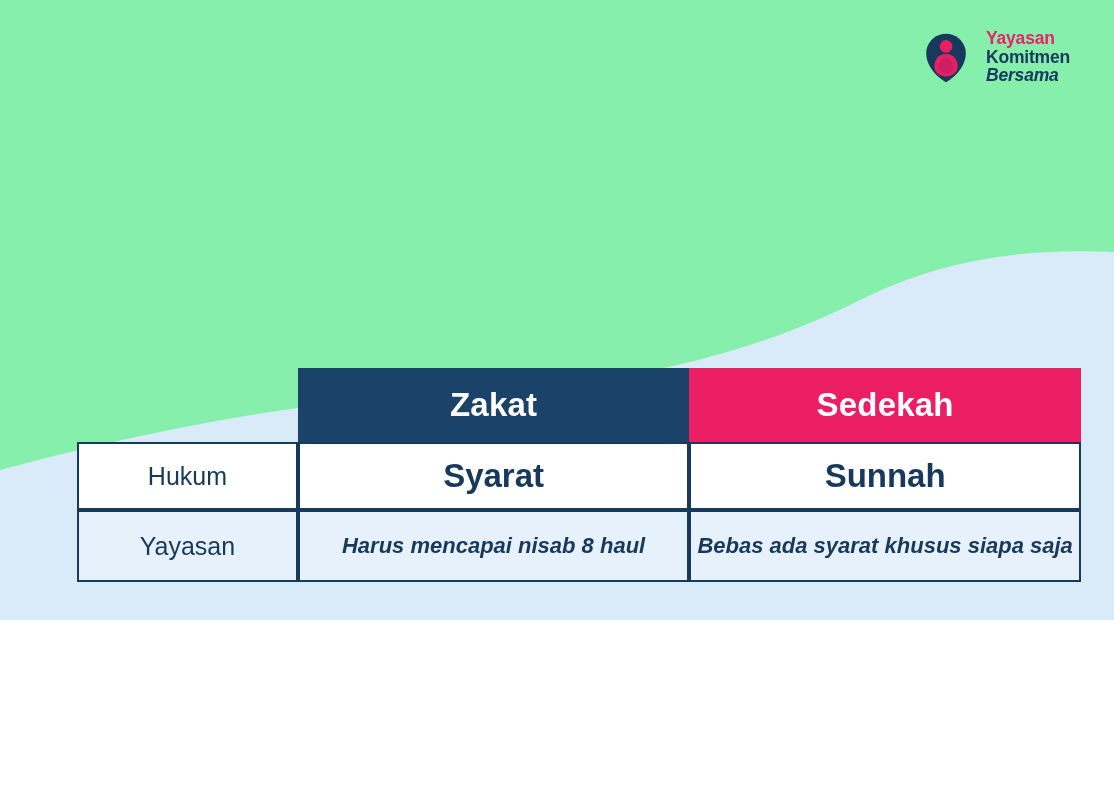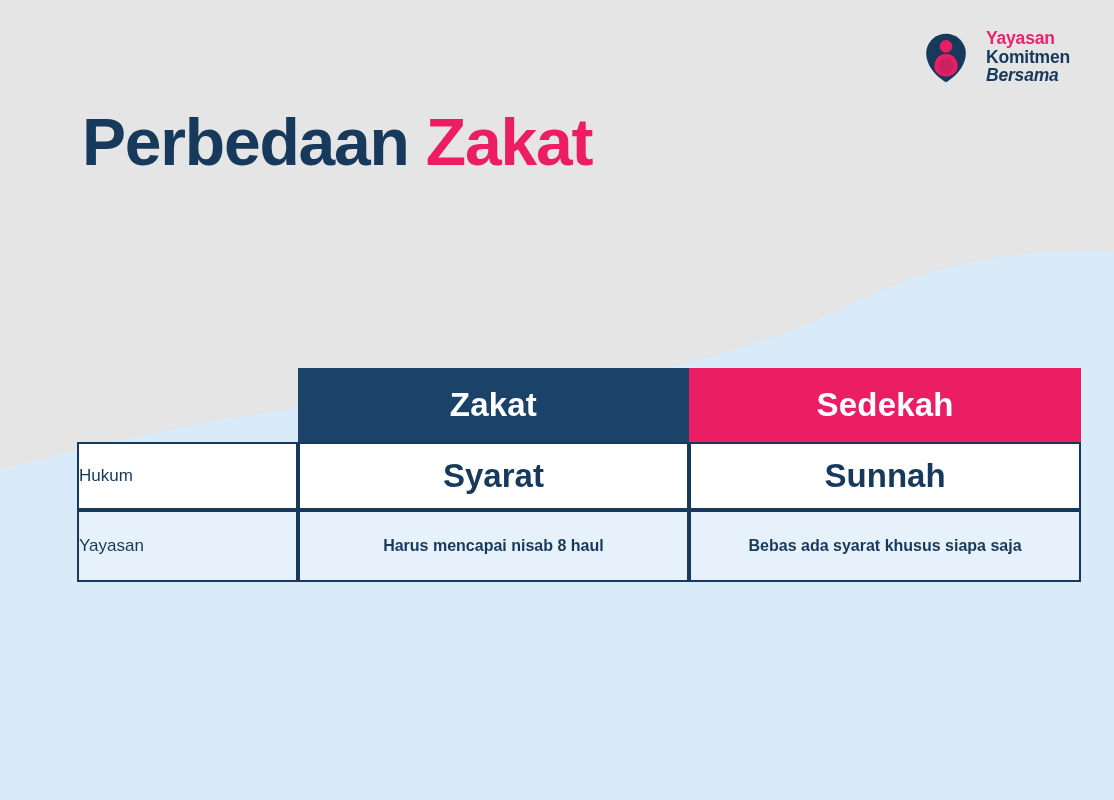--- a/index.html
+++ b/index.html
@@ -8,22 +8,22 @@
   }
   body {
     width: 1114px;
     height: 800px;
     font-family: "Liberation Sans", sans-serif;
     overflow: hidden;
   }
   .poster {
     position: relative;
     width: 1114px;
-    height: 800px;
-    background: #e5e5e5;
+    height: 620px;
+    background: #86efac;
     overflow: hidden;
   }
   
   .wave {
     position: absolute;
     left: 0;
     top: 0;
     width: 1114px;
     height: 800px;
     pointer-events: none;
@@ -86,41 +86,43 @@
     font-weight: bold;
     color: #ffffff;
     text-align: center;
     letter-spacing: 0.2px;
   }
   .hdr-zakat { background: #1b4268; border-color: #1b4268 !important; }
   .hdr-sedekah { background: #ec1e63; border-color: #ec1e63 !important; }
 
   .row-label {
     width: 218px;
-    font-size: 17px;
+    text-align: center;
+    font-size: 25px;
     color: #16395c;
     font-weight: normal;
   }
   .cell {
     text-align: center;
     color: #16395c;
     padding: 9px 14px;
     line-height: 1.14;
   }
   .col-a { width: 390px; }
   .col-b { width: 390px; }
   .row-white td { background: #ffffff; }
   .row-blue td { background: #e6f1fb; }
   .big {
     font-size: 33px;
     font-weight: bold;
   }
   .med {
-    font-size: 16px;
+    font-size: 22px;
     font-weight: bold;
+    font-style: italic;
   }
   .r-hukum td { height: 64px; }
   .r-syarat td { height: 68px; }
   .r-penerima td { height: 58px; }
   .r-waktu td { height: 68px; }
 </style>
 </head>
 <body>
 
 <div class="poster">
@@ -138,21 +140,20 @@
       <path d="M32 33 C27 33 24 37 24 42 C24 46 28 49 32 49 C36 49 40 46 40 42 C40 37 37 33 32 33 Z" fill="#16395c" opacity="0.15"></path>
     </svg>
     <div class="logo-text">
       <div class="logo-l1">Yayasan</div>
       <div class="logo-l2">Komitmen</div>
       <div class="logo-l3">Bersama</div>
     </div>
   </div>
 
   <div class="title">
-    <span class="line"><span>Perbedaan </span><span class="pink">Zakat</span></span>
   </div>
 
   <table class="table">
     <tbody>
         <tr>
       <td class="hdr-blank"></td>
       <td class="hdr-zakat col-a">Zakat</td>
       <td class="hdr-sedekah col-b">Sedekah</td>
     </tr>
     <tr class="row-white r-hukum">

